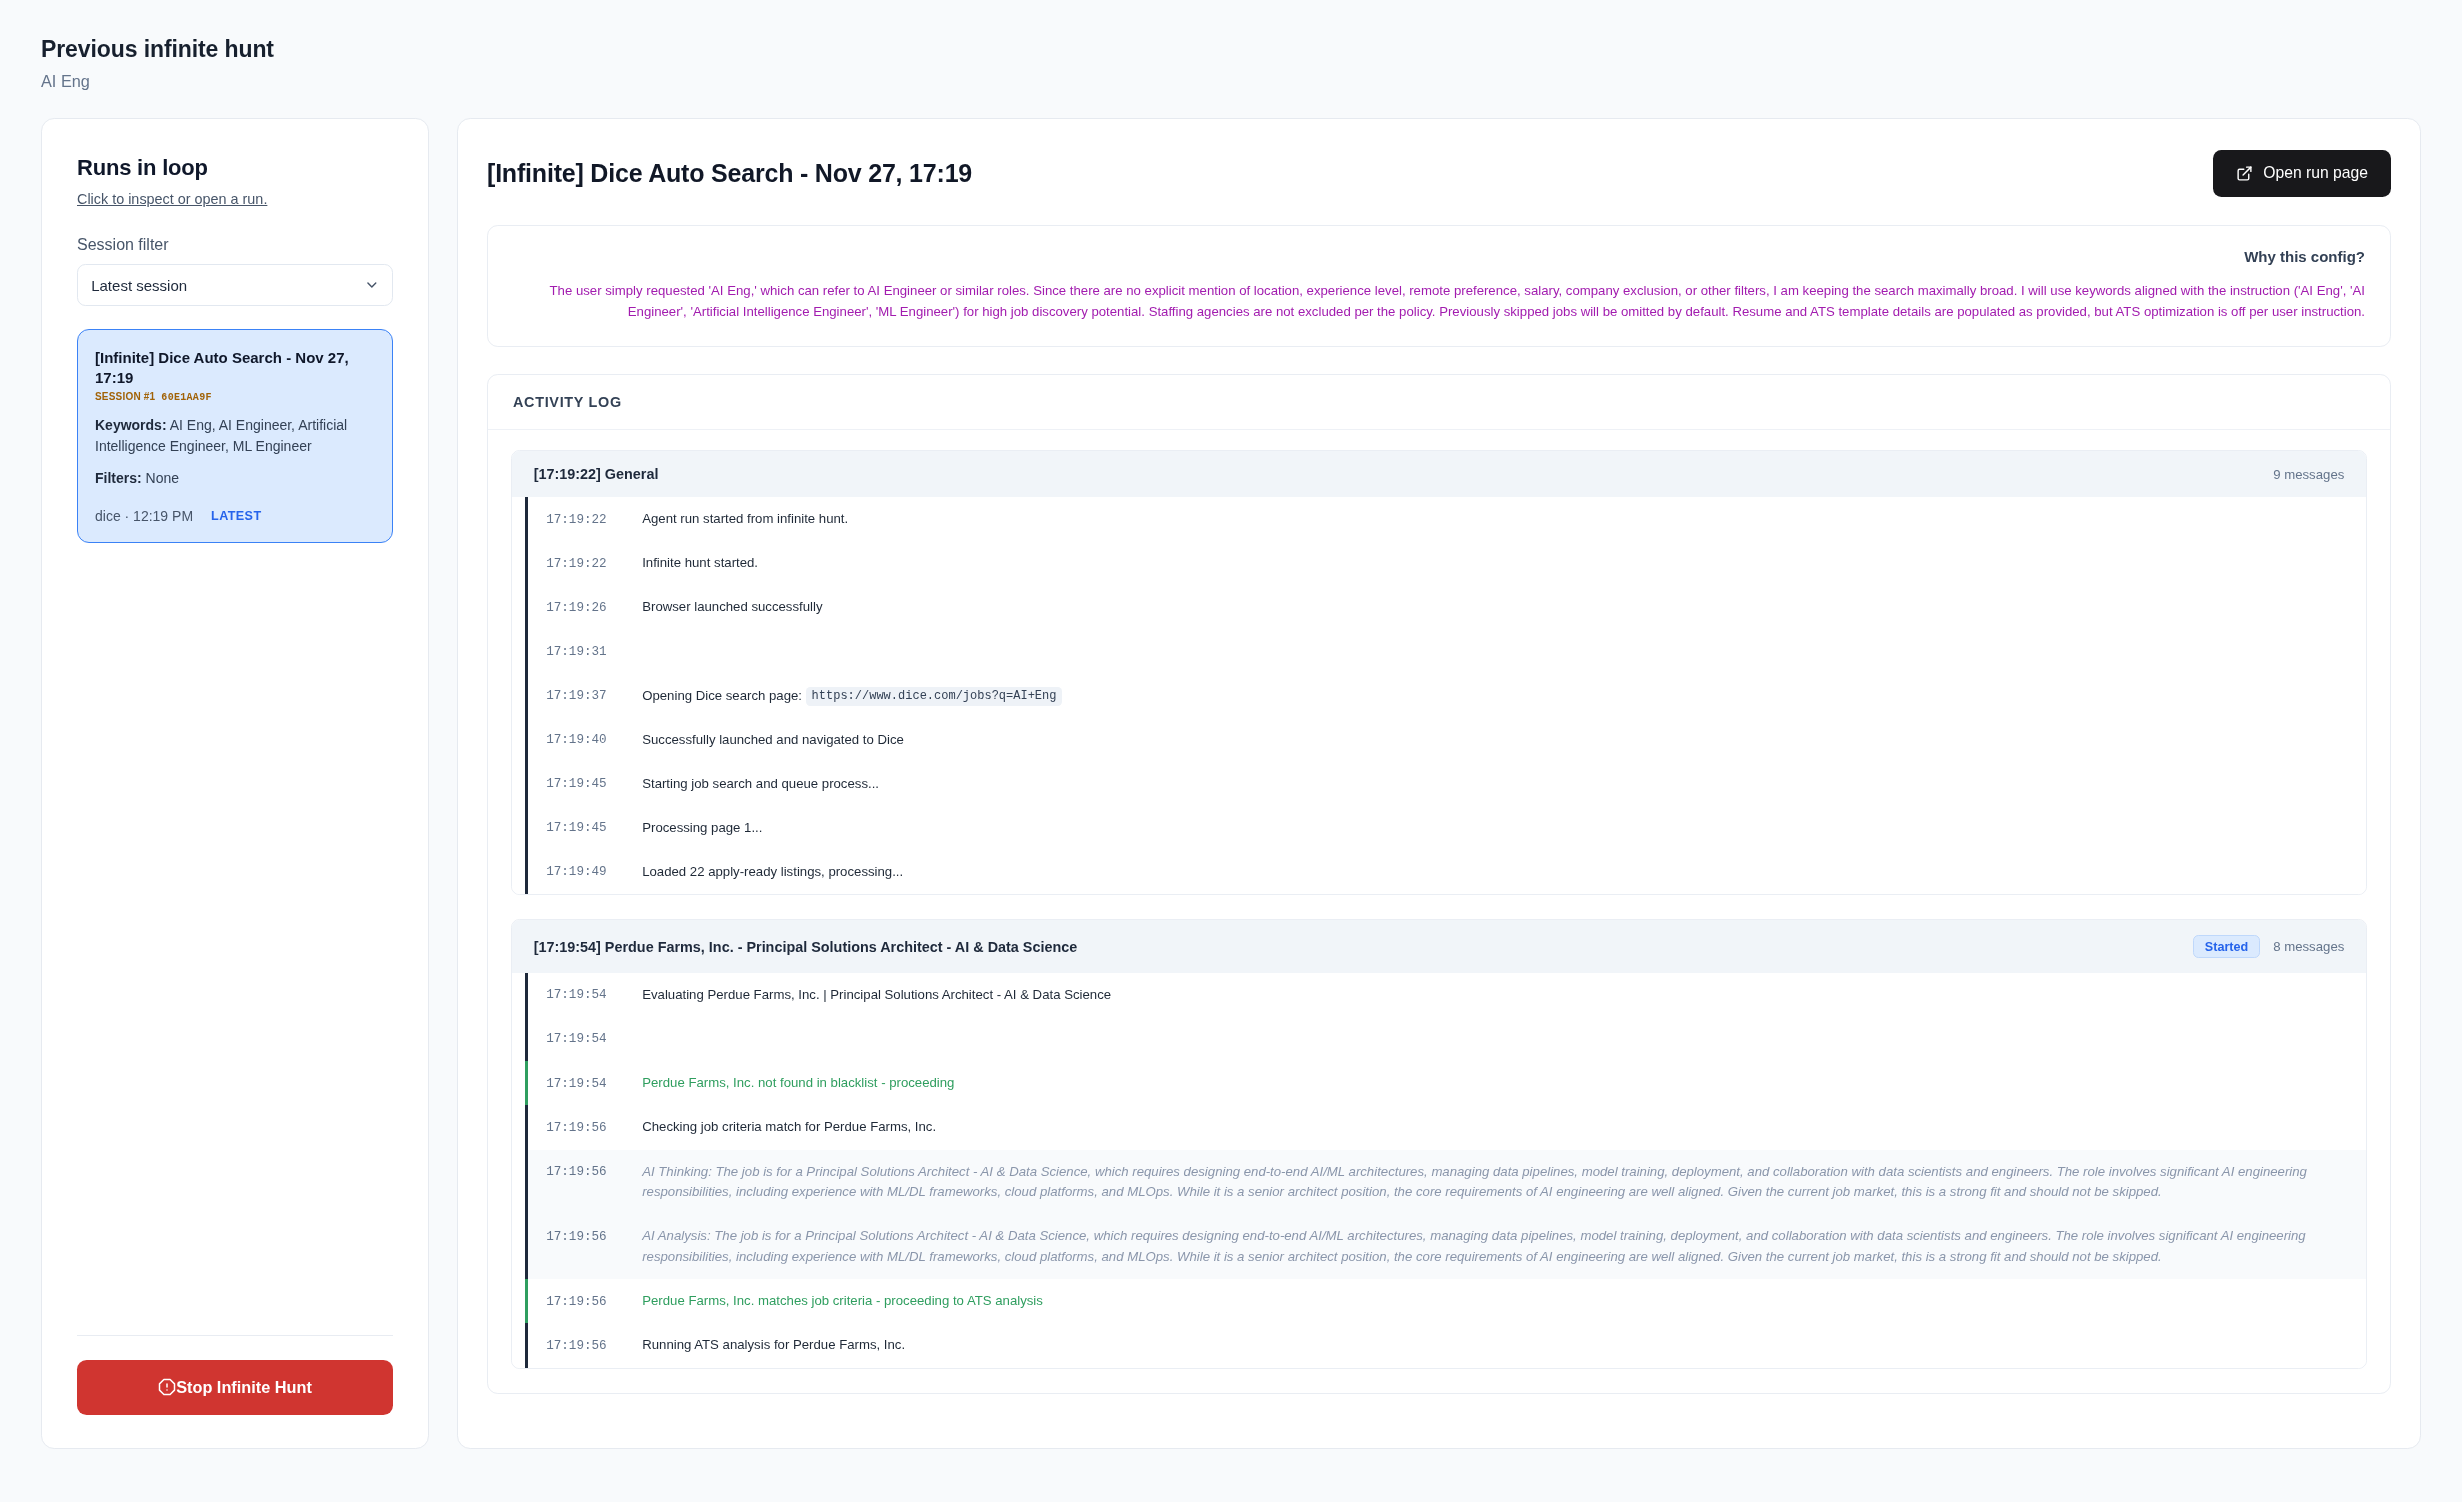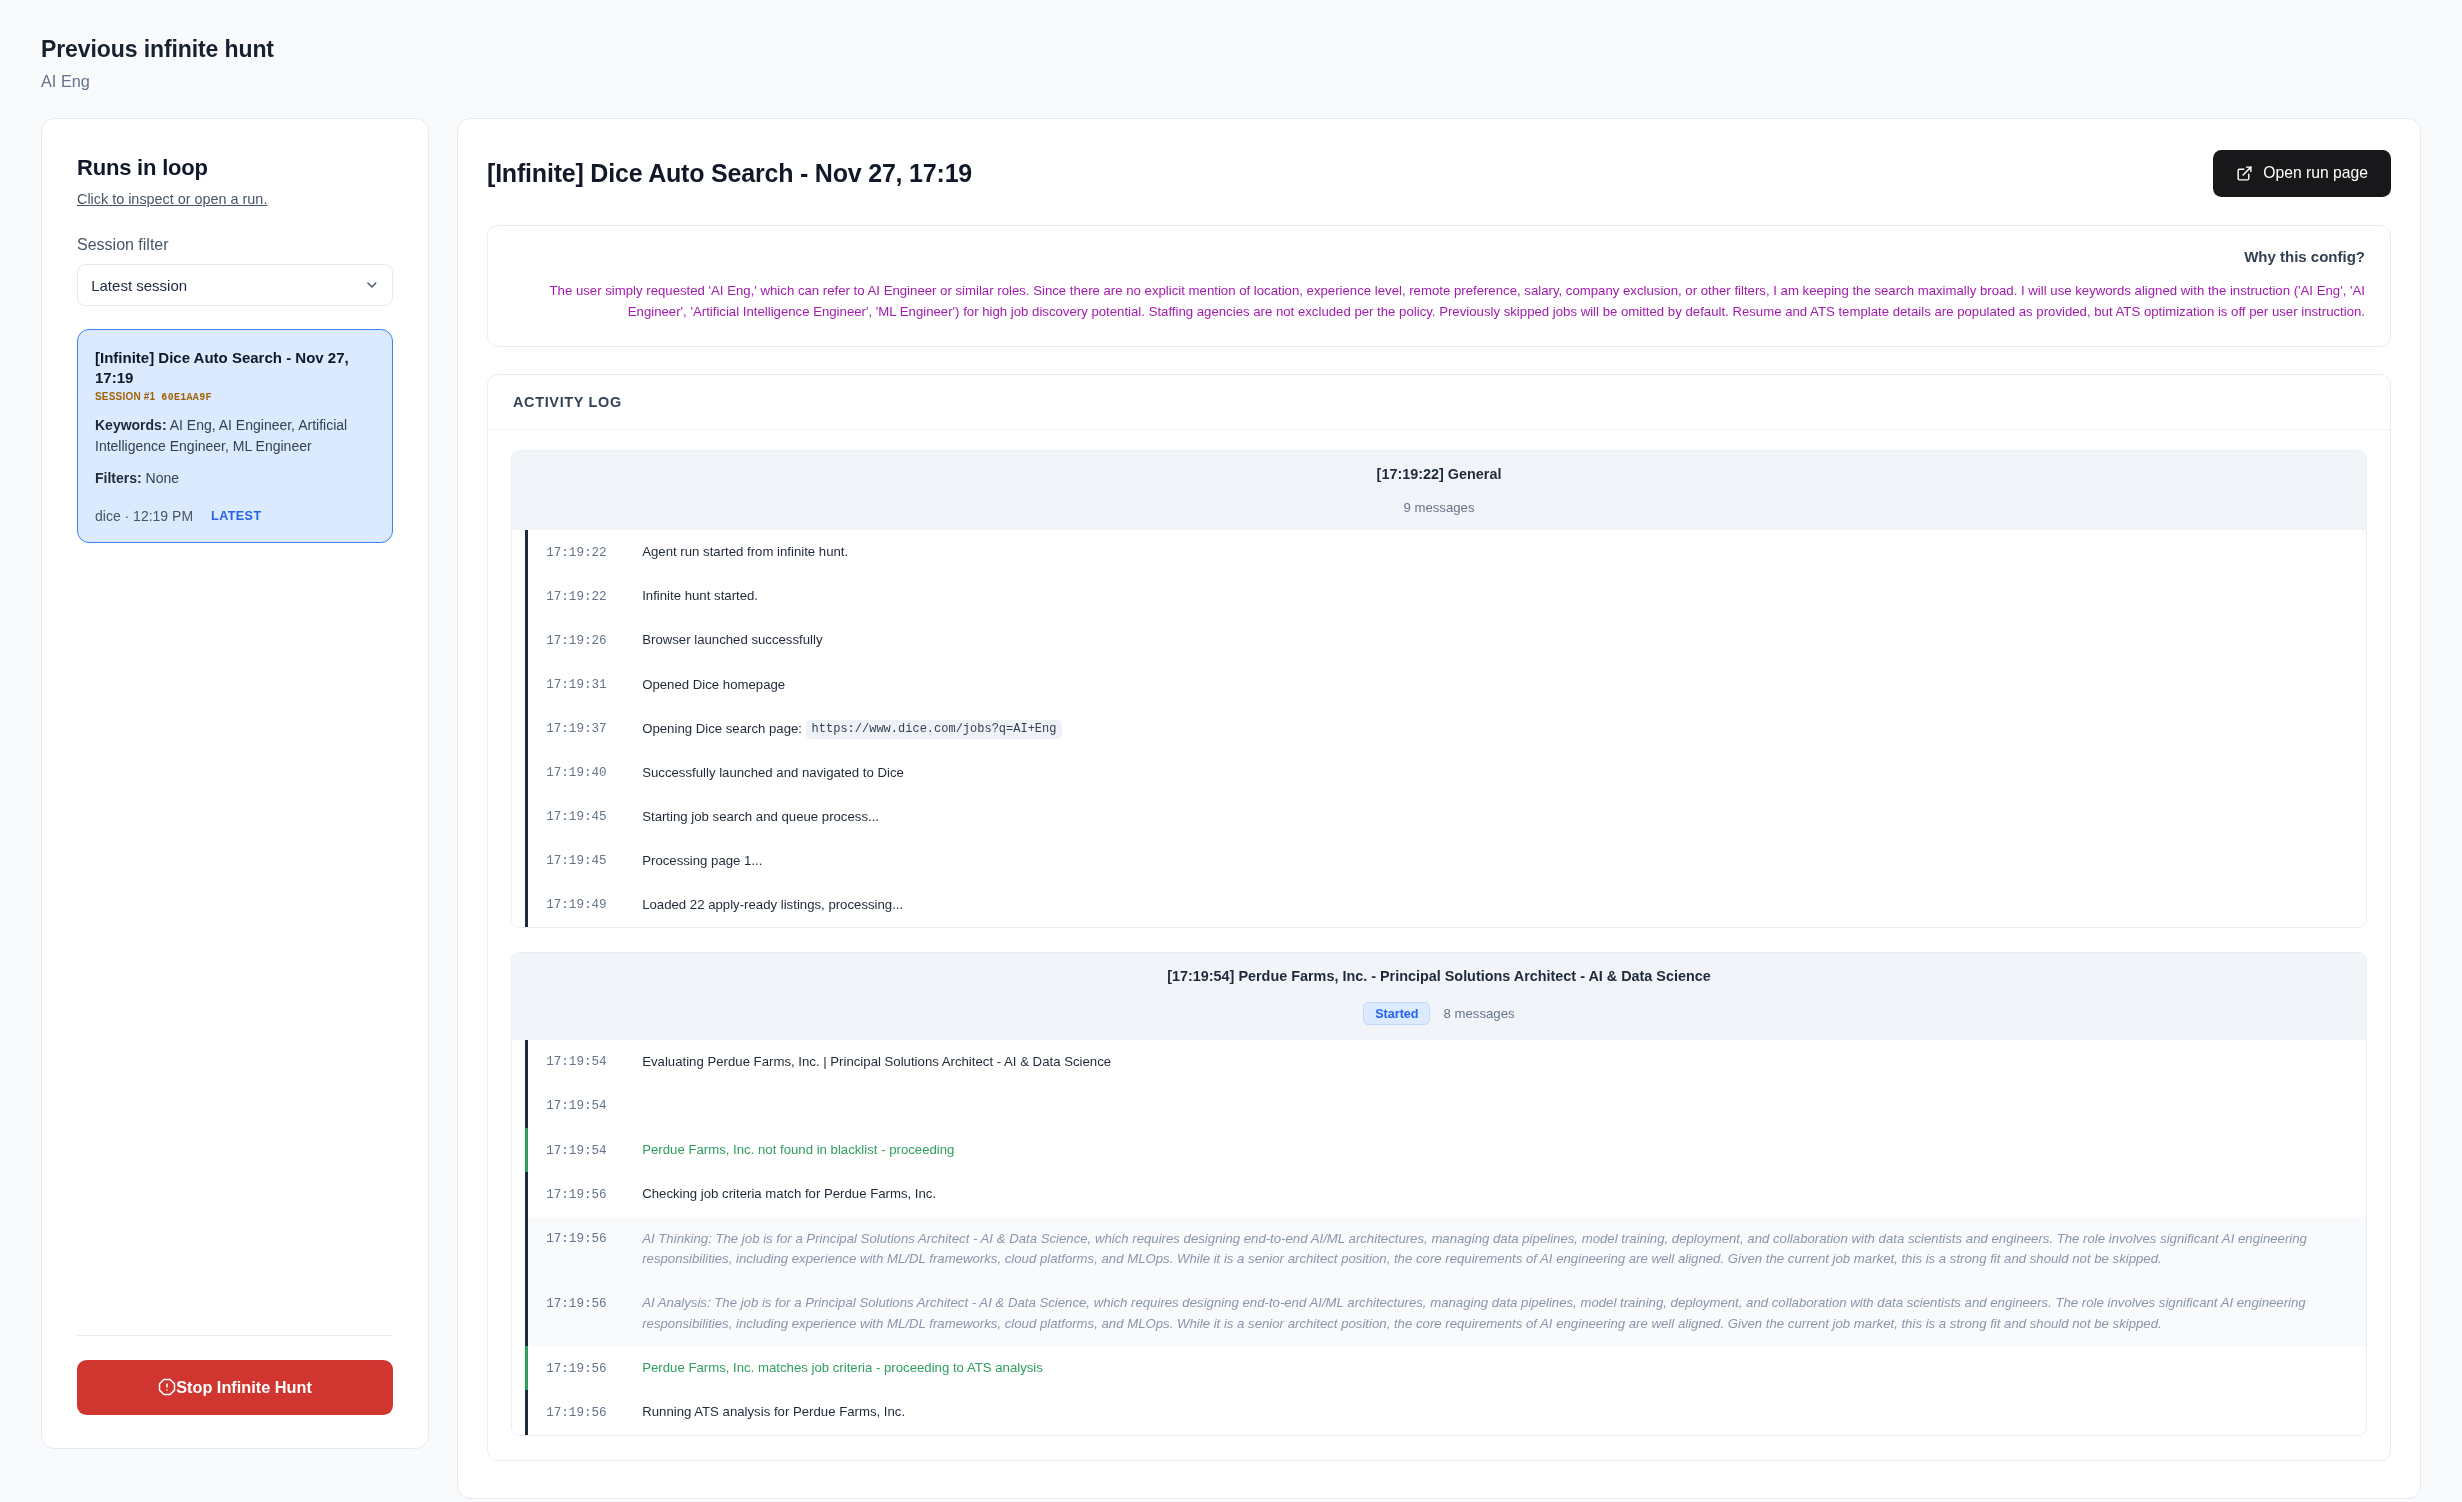--- a/index.html
+++ b/index.html
@@ -248,21 +248,20 @@
   }
   .group:last-child { margin-bottom: 0; }
   .group-head {
     background: #f1f5f9;
     padding: 15px 21.7px;
     display: flex;
     align-items: center;
     justify-content: space-between;
     gap: 18px;
     cursor: pointer;
-    flex-direction: column;
   }
   .group-head .gh-title {
     font-size: 14.4px;
     font-weight: 700;
     color: #1e293b;
   }
   .group-head .gh-right {
     display: flex;
     align-items: center;
     gap: 13.2px;
@@ -423,21 +422,20 @@
                 <div class="log-row">
                   <div class="ts">17:19:22</div>
                   <div class="txt">Infinite hunt started.</div>
                 </div>
                 <div class="log-row">
                   <div class="ts">17:19:26</div>
                   <div class="txt">Browser launched successfully</div>
                 </div>
                 <div class="log-row">
                   <div class="ts">17:19:31</div>
-                  <div class="txt">Opened Dice homepage</div>
                 </div>
                 <div class="log-row">
                   <div class="ts">17:19:37</div>
                   <div class="txt"><span>Opening Dice search page:</span><span class="code-pill">https://www.dice.com/jobs?q=AI+Eng</span></div>
                 </div>
                 <div class="log-row">
                   <div class="ts">17:19:40</div>
                   <div class="txt">Successfully launched and navigated to Dice</div>
                 </div>
                 <div class="log-row">

